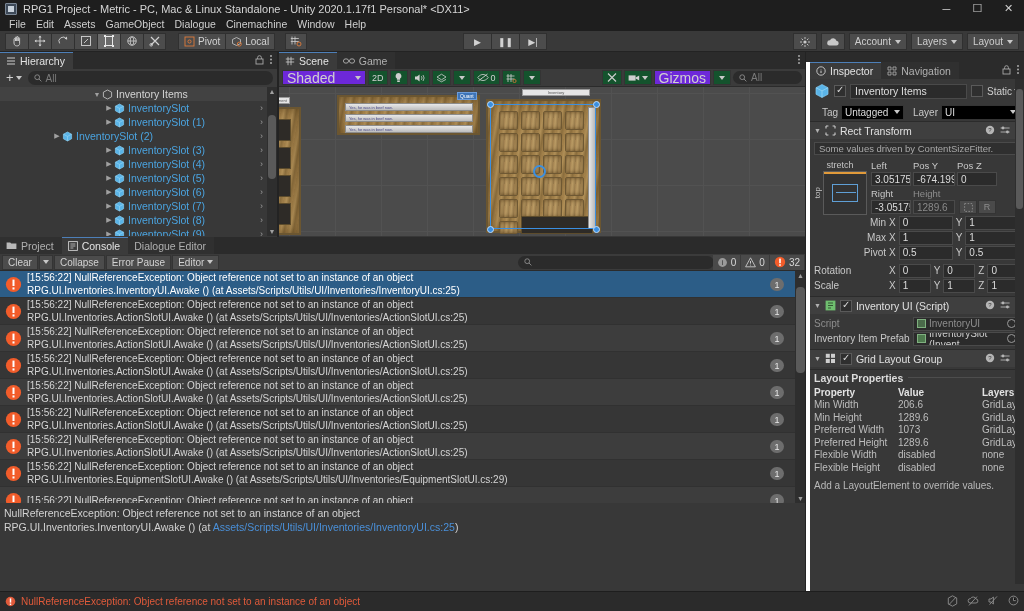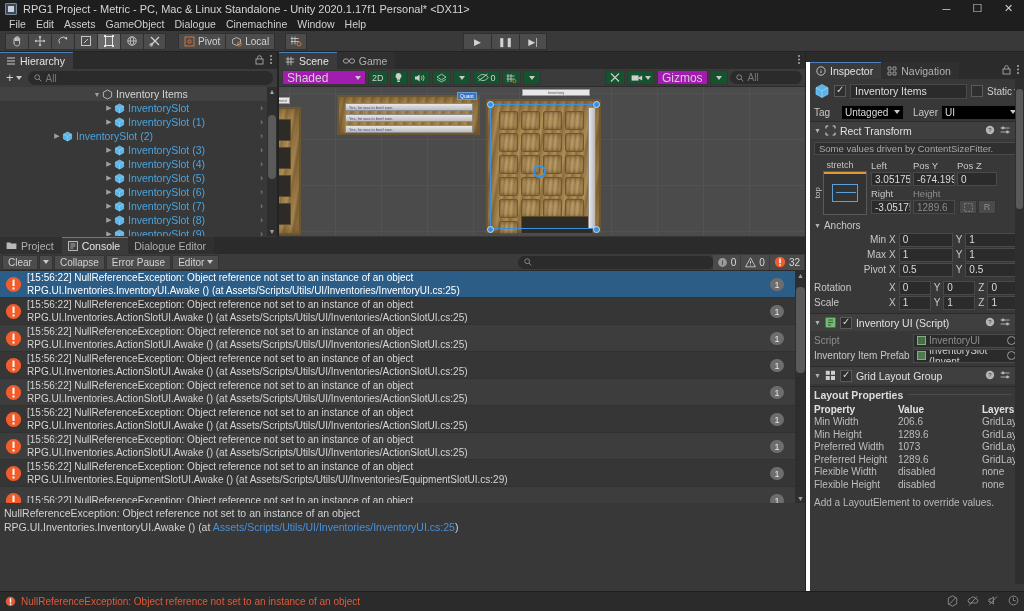--- a/index.html
+++ b/index.html
@@ -98,22 +98,22 @@
   .hrow.hdr .lbl { color:#d4d4d4; }
   .hrow .chev { position:absolute; right:14px; color:#9a9a9a; font-size:9px; }
   .hscroll { position:absolute; right:0; top:0; width:10px; height:149px; background:#2e2e2e; }
   .hscroll .thumb { position:absolute; left:1px; top:28px; width:8px; height:64px; background:#5a5a5a; border-radius:4px; }
   .hscroll .ar { position:absolute; left:0; width:10px; text-align:center; color:#a0a0a0; font-size:7px; }
 
   
   #scene { left:279px; top:52px; width:526px; height:185px; background:#383838; }
   .sctoolbar { height:18px; background:#3b3b3b; display:flex; align-items:center; gap:2px; padding:0 3px;
                border-bottom:1px solid #2b2b2b; }
-  .scdd { height:15px; background:#a21caf; border:1px solid #343434; display:flex; align-items:center;
-          padding:0 4px; gap:4px; font-size:12px; color:#d0d0d0; }
+  .scdd { height:15px; background:#6d28d9; border:1px solid #343434; display:flex; align-items:center;
+          padding:0 4px; gap:4px; font-size:14px; color:#d0d0d0; }
   .scbtn { height:15px; min-width:18px; background:#14532d; border:1px solid #343434;
            display:flex; align-items:center; justify-content:center; padding:0 3px; color:#d0d0d0; font-size:9px; gap:2px;}
   .scview { position:relative; height:149px; background:#4b4b4b; overflow:hidden; }
   .gridline-v { position:absolute; top:0; bottom:0; width:1px; background:#525252; }
   .gridline-h { position:absolute; left:0; right:0; height:1px; background:#525252; }
   .woodpanel { position:absolute; border:2px solid #6b5631;
                background: repeating-linear-gradient(100deg,#9c7b46 0px,#b08f57 3px,#8a6d3d 6px,#a3814b 9px);
                box-shadow: inset 0 0 12px rgba(60,40,10,.55); }
   .slotbox { position:absolute; background:
                repeating-linear-gradient(95deg,#a58452 0px,#b99a63 2px,#95784a 5px);
@@ -315,20 +315,45 @@
           <circle cx="9" cy="9" r="2" fill="none" stroke="#e07b3a" stroke-width="0.9"></circle>
         </svg>
     </div>
 
     <div class="playgroup">
       <div class="playbtn">▶</div>
       <div class="playbtn">❚❚</div>
       <div class="playbtn">▶|</div>
     </div>
 
+    <div class="rightgroup">
+      <div class="rbtn icn">
+        <svg width="12" height="12" viewBox="0 0 12 12">
+            <circle cx="6" cy="6" r="1.6" fill="#c9c9c9"></circle>
+            <path d="M6 1v2M6 9v2M1 6h2M9 6h2M2.6 2.6l1.4 1.4M8 8l1.4 1.4M9.4 2.6L8 4M4 8l-1.4 1.4" stroke="#c9c9c9" stroke-width="0.9"></path>
+          </svg>
+      </div>
+      <div class="rbtn icn">
+        <svg width="14" height="10" viewBox="0 0 14 10">
+            <path d="M3.6 8.5h6.6a2.4 2.4 0 00.2-4.8A3.4 3.4 0 004 3.3 2.6 2.6 0 003.6 8.5z" fill="#c9c9c9"></path>
+          </svg>
+      </div>
+      <div class="rbtn">
+        <span>Account</span>
+        <span class="caret"></span>
+      </div>
+      <div class="rbtn">
+        <span>Layers</span>
+        <span class="caret"></span>
+      </div>
+      <div class="rbtn">
+        <span>Layout</span>
+        <span class="caret"></span>
+      </div>
+    </div>
   </div>
 
   <div class="panel" id="hierarchy">
     <div class="tabrow">
       <div class="tab active">
         <svg width="10" height="10" viewBox="0 0 10 10">
             <path d="M1 2h8M1 5h8M1 8h8" stroke="#cfcfcf" stroke-width="1"></path>
           </svg>
         <span>Hierarchy</span>
       </div>
@@ -675,21 +700,21 @@
         <div class="chk on"></div>
         <div class="nameinput">Inventory Items</div>
         <div class="chk"></div>
         <div class="statbox">
           <span>Static</span>
           <span class="caret"></span>
         </div>
       </div>
 
       <div class="taglayer">
-        <span class="lbl10" style="width:24px;text-align:left">Tag</span>
+        <span class="lbl10" style="width:24px;text-align:right">Tag</span>
         <div class="dd" style="width:63px">
           <span>Untagged</span>
             <span class="caret"></span>
         </div>
         <span class="lbl10" style="width:31px;text-align:right">Layer</span>
         <div class="dd" style="flex:1">
           <span>UI</span>
             <span class="caret"></span>
         </div>
       </div>
@@ -761,24 +786,20 @@
                   <svg width="9" height="9" viewBox="0 0 9 9">
                       <rect x="0.6" y="0.6" width="7.8" height="7.8" fill="none" stroke="#8d8d8d" stroke-width="0.9" stroke-dasharray="1.6 1.4"></rect>
                     </svg>
                 </div>
                 <div style="width:18px;height:14px;background:#4a4a4a;border:1px solid #343434;display:flex;align-items:center;justify-content:center;font-size:9px;color:#8d8d8d;">R</div>
               </div>
             </div>
           </div>
         </div>
 
-        <div class="fieldrow" style="height:14px;margin-top:3px;">
-          <span class="foldar" style="font-size:7px;color:#b0b0b0">▼</span>
-          <span class="lbl10">Anchors</span>
-        </div>
         <div class="fieldrow">
           <span class="lbl10" style="width:72px;text-align:right">Min</span>
           <span class="lbl10">X</span>
           <div class="fld" style="width:54px">0</div>
           <span class="lbl10">Y</span>
           <div class="fld" style="width:54px">1</div>
         </div>
         <div class="fieldrow">
           <span class="lbl10" style="width:72px;text-align:right">Max</span>
           <span class="lbl10">X</span>

